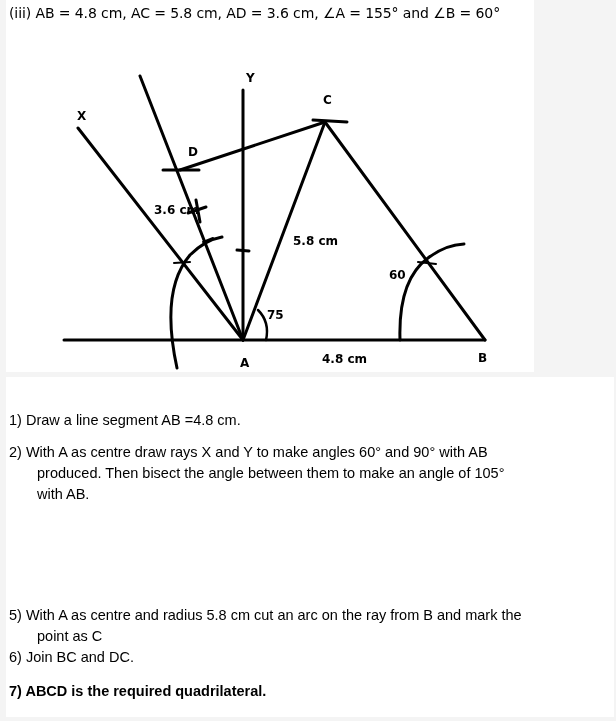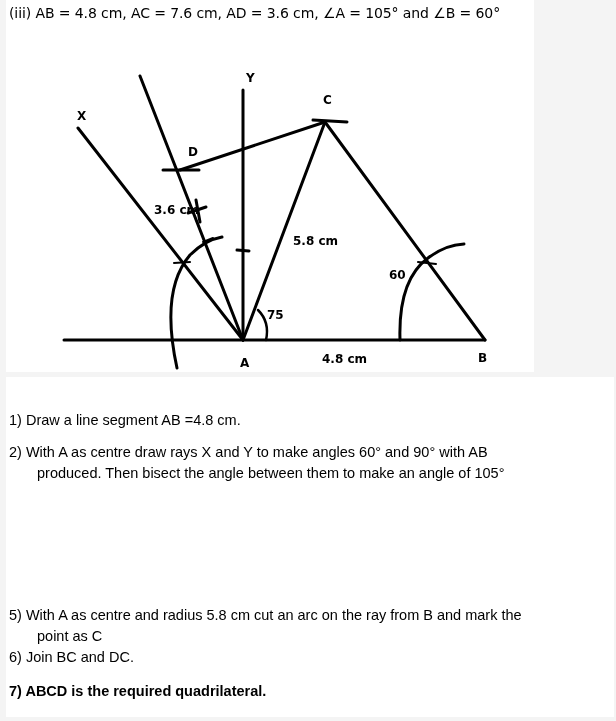--- a/index.html
+++ b/index.html
@@ -25,21 +25,21 @@
     position:absolute; left:3px; font-size:14.5px; line-height:21px;
     font-family: "Liberation Sans", sans-serif; width:606px;
   }
   .step .cont { display:block; padding-left:28px; }
   .lbl { font-family:"DejaVu Sans", sans-serif; font-weight:bold; font-size:12px; }
 </style>
 </head>
 <body>
 
 <div class="figure-box">
-  <div class="question">(iii) AB = 4.8 cm, AC = 7.6 cm, AD = 3.6 cm, ∠A = 105° and ∠B = 60°</div>
+  <div class="question">(iii) AB = 4.8 cm, AC = 5.8 cm, AD = 3.6 cm, ∠A = 155° and ∠B = 60°</div>
 
   <svg class="diagram" width="540" height="372" viewBox="0 0 540 372">
     <g stroke="#000" stroke-width="3" fill="none" stroke-linecap="round">
 
       <line x1="64" y1="340" x2="485" y2="340"></line>
 
       <line x1="243" y1="340" x2="243" y2="90"></line>
 
       <line x1="243" y1="340" x2="78" y2="128"></line>
 
@@ -91,20 +91,21 @@
 
   <div class="step" style="top:33px;">
     <span>1)</span>
     <span>Draw a line segment AB =4.8 cm.</span>
   </div>
 
   <div class="step" style="top:65px;">
     <span>2)</span>
     <span>With A as centre draw rays X and Y to make angles 60° and 90° with AB</span>
     <span class="cont">produced. Then bisect the angle between them to make an angle of 105°</span>
+    <span class="cont">with AB.</span>
   </div>
 
 
 
   <div class="step" style="top:228px;">
     <span>5)</span>
     <span>With A as centre and radius 5.8 cm cut an arc on the ray from B and mark the</span>
     <span class="cont">point as C</span>
   </div>
 

